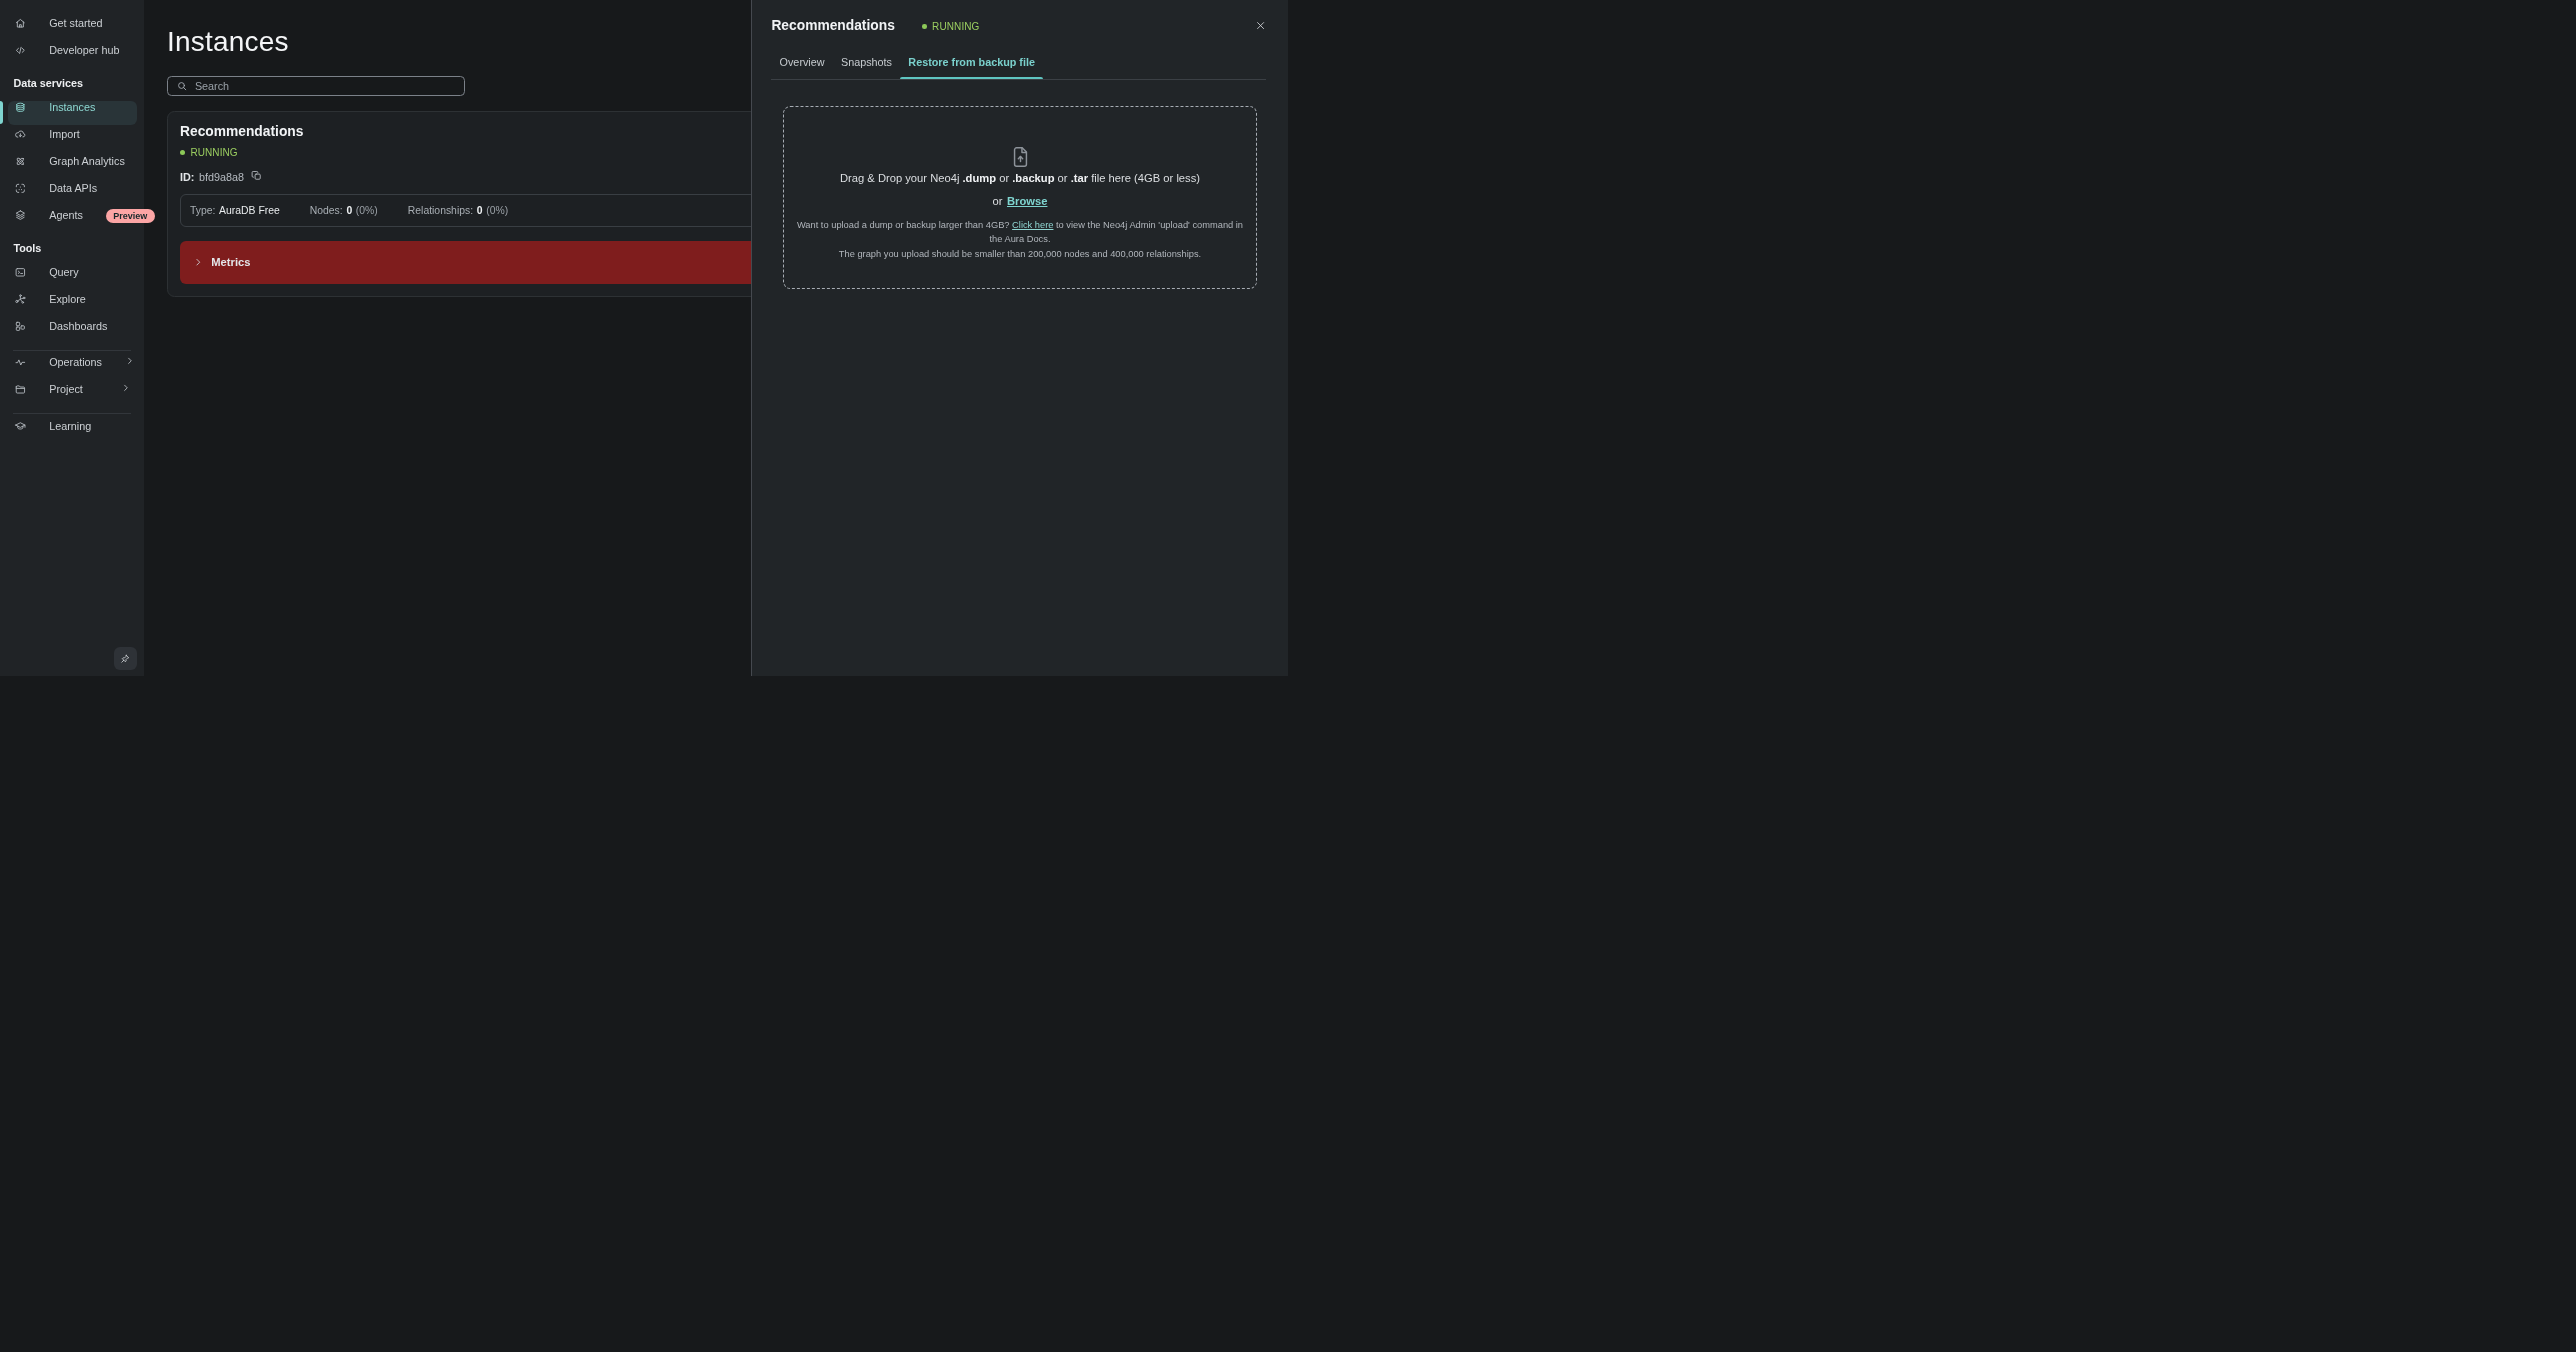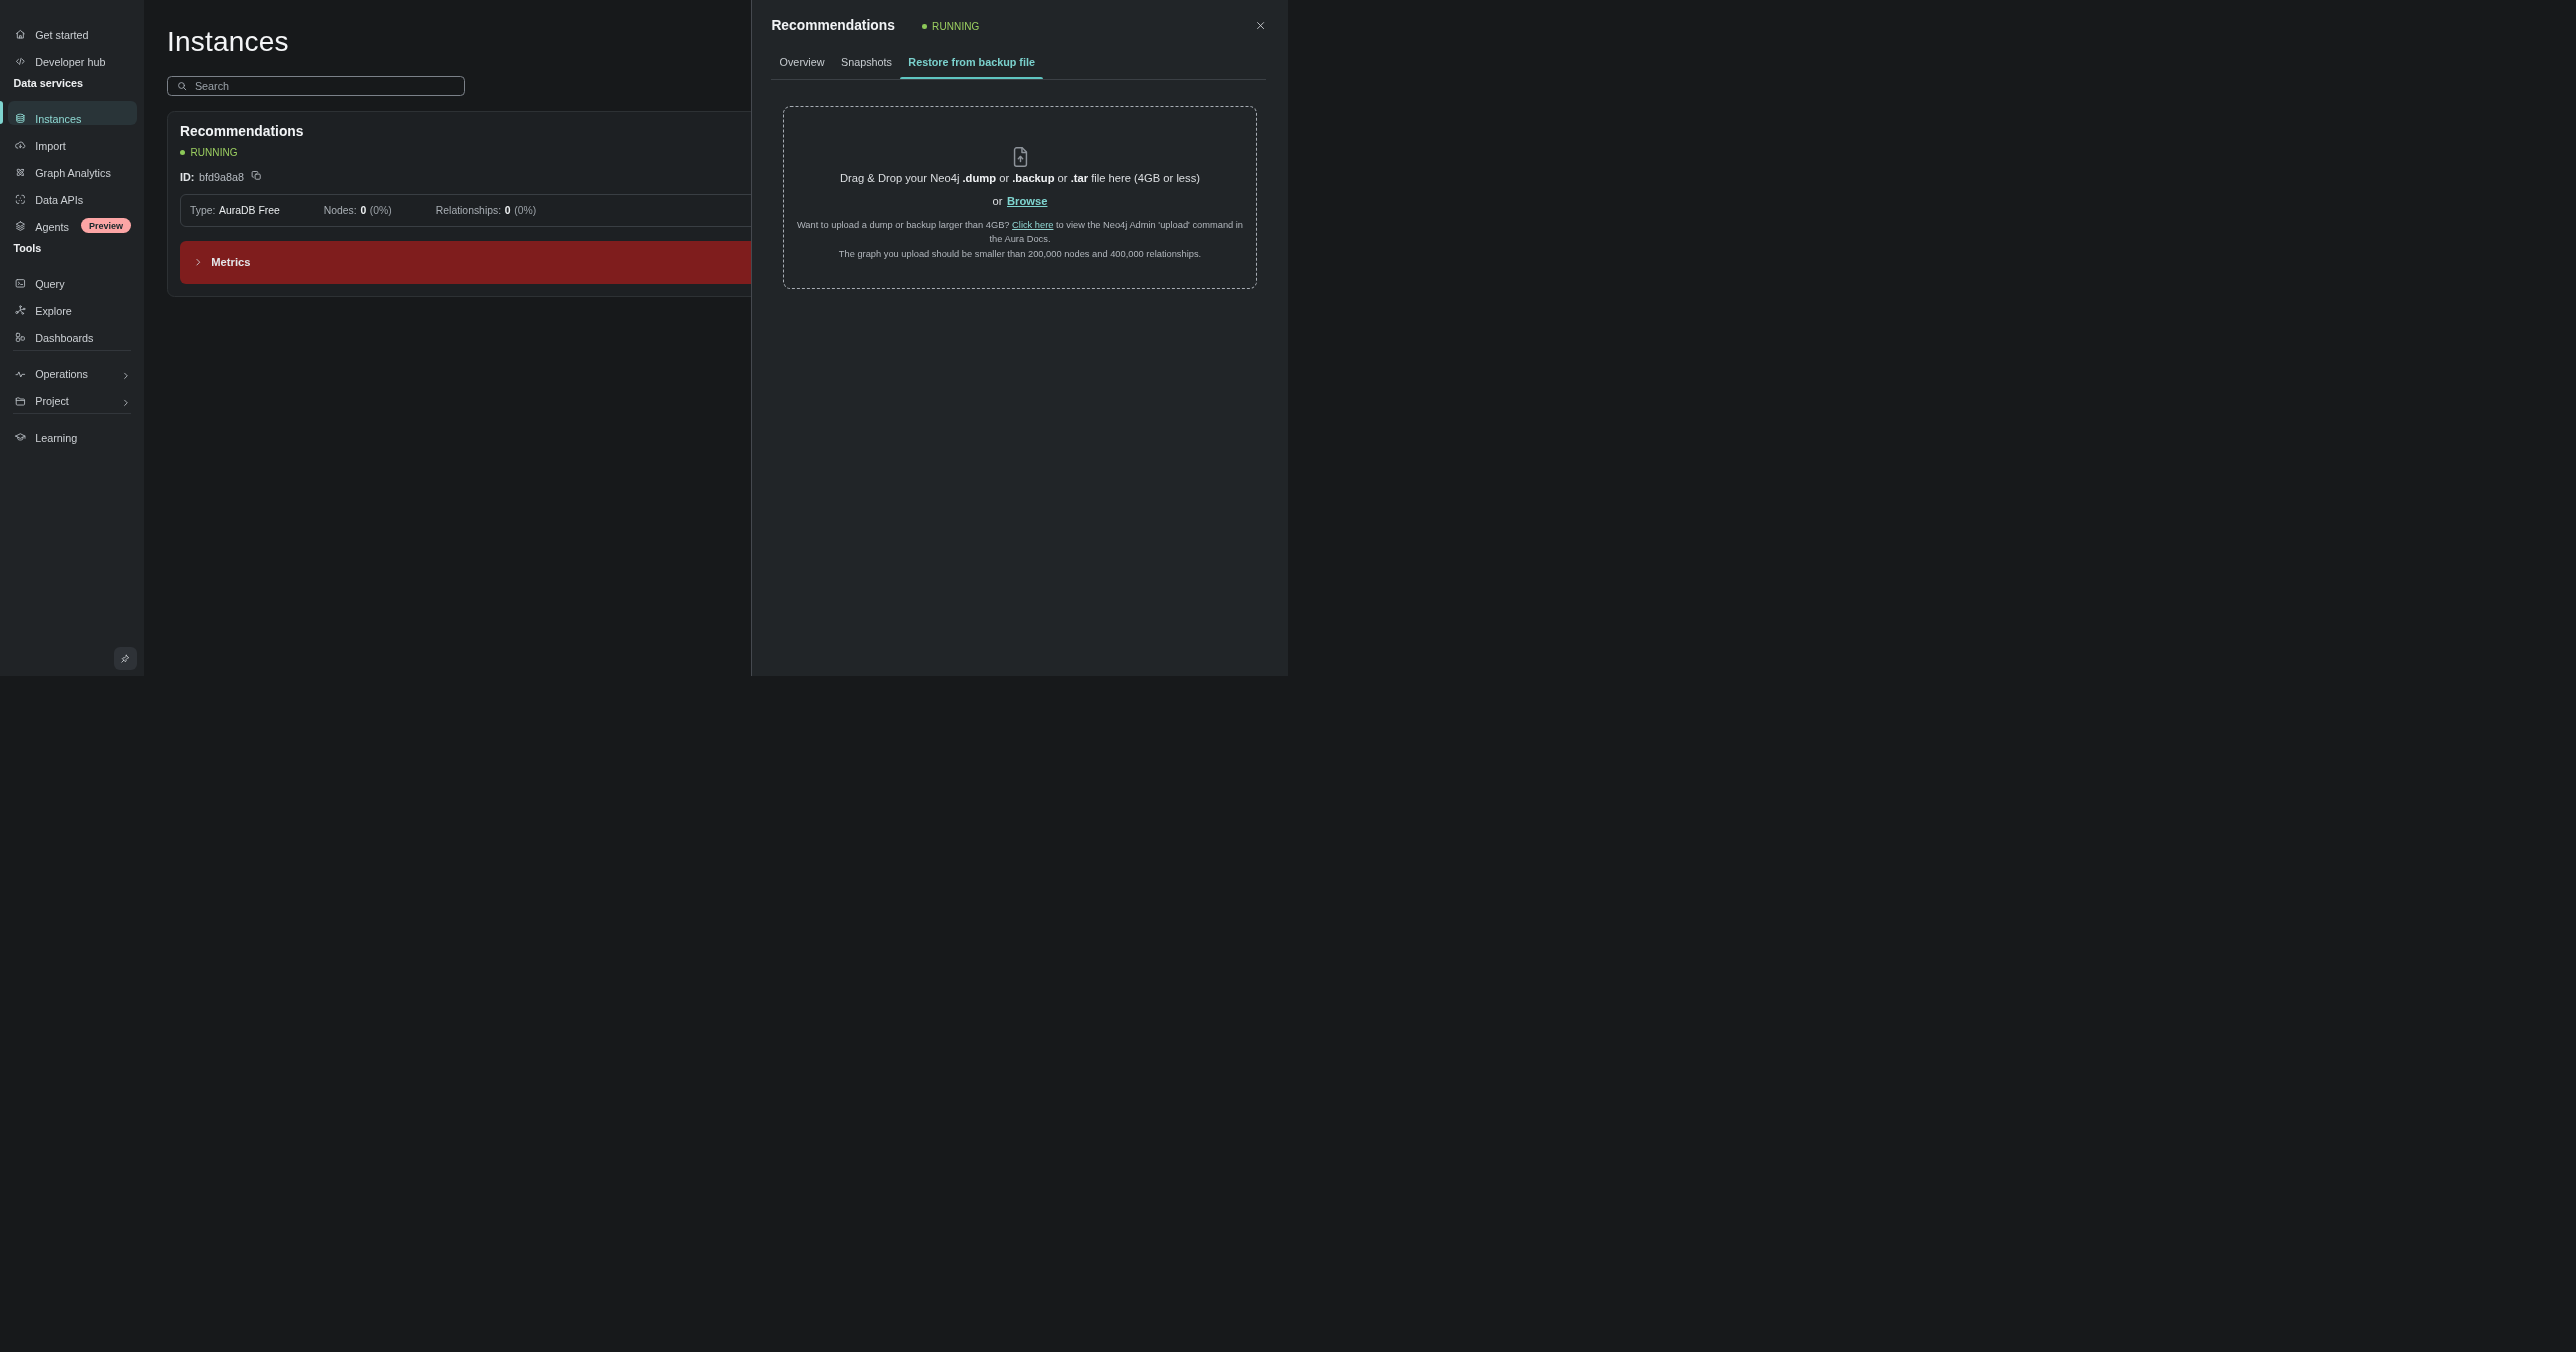--- a/index.html
+++ b/index.html
@@ -10,21 +10,21 @@
     -webkit-font-smoothing:antialiased;
   }
   svg { display:block; }
 
   
   .sidebar {
     position:absolute; left:0; top:0; bottom:0; width:144px;
     background:#202326; padding-top:17px; z-index:2;
   }
   .side-item {
-    display:flex; align-items:flex-end; gap:9px;
+    display:flex; align-items:flex-start; gap:23px;
     height:24px; margin:3px 7.5px 0; padding:0 6px;
     border-radius:6px; color:#ccd0d4; font-size:10.8px;
     cursor:pointer; position:relative; white-space:nowrap;
   }
   .side-group > .side-item:first-child { margin-top:0; }
   .si-ic { color:#b6bbc1; flex:none; display:flex; }
   .si-ic svg { width:12.7px; height:12.7px; }
   .side-item.active { background:#293438; color:#8ed9d3; }
   .side-item.active .si-ic { color:#8ed9d3; }
   .side-item.active::before {
@@ -92,21 +92,21 @@
   .status { display:flex; align-items:center; gap:5.2px; color:#9bce60; font-size:10px; letter-spacing:0.1px; }
   .status .dot { width:5.2px; height:5.2px; border-radius:50%; background:#8cc858; }
   .card .status { margin-top:7.5px; }
   .id-row { margin-top:12px; display:flex; align-items:flex-start; font-size:10.8px; line-height:15px; }
   .id-label { font-weight:700; color:#e2e5e8; margin-right:4.5px; }
   .id-value { color:#b7bcc2; }
   .copy-btn { margin-left:6.7px; color:#c2c7cc; cursor:pointer; background:none; border:0; display:flex; }
   .copy-btn svg { width:11.2px; height:11.2px; }
   .type-box {
     margin-top:9.7px; height:33px; border:0.7px solid #393e43; border-radius:6px;
-    display:flex; align-items:center; gap:44px; padding:0 9px; font-size:10.4px;text-align:center;
+    display:flex; align-items:center; gap:30px; padding:0 9px; font-size:10.4px;text-align:center;
   }
   .kv { display:flex; align-items:center; gap:3.7px; white-space:nowrap; }
   .kv .k { color:#a8aeb4; }
   .kv .v { color:#e9ecee; }
   .kv .vb { color:#eef1f3; font-weight:700; }
   .kv .pct { color:#9aa0a6; }
   .metrics-box {
     margin-top:13.4px; height:43px; background:#7f1d1d; border-radius:6px;
     display:flex; align-items:center; gap:8.2px; padding:0 12.7px; cursor:pointer;
   }

